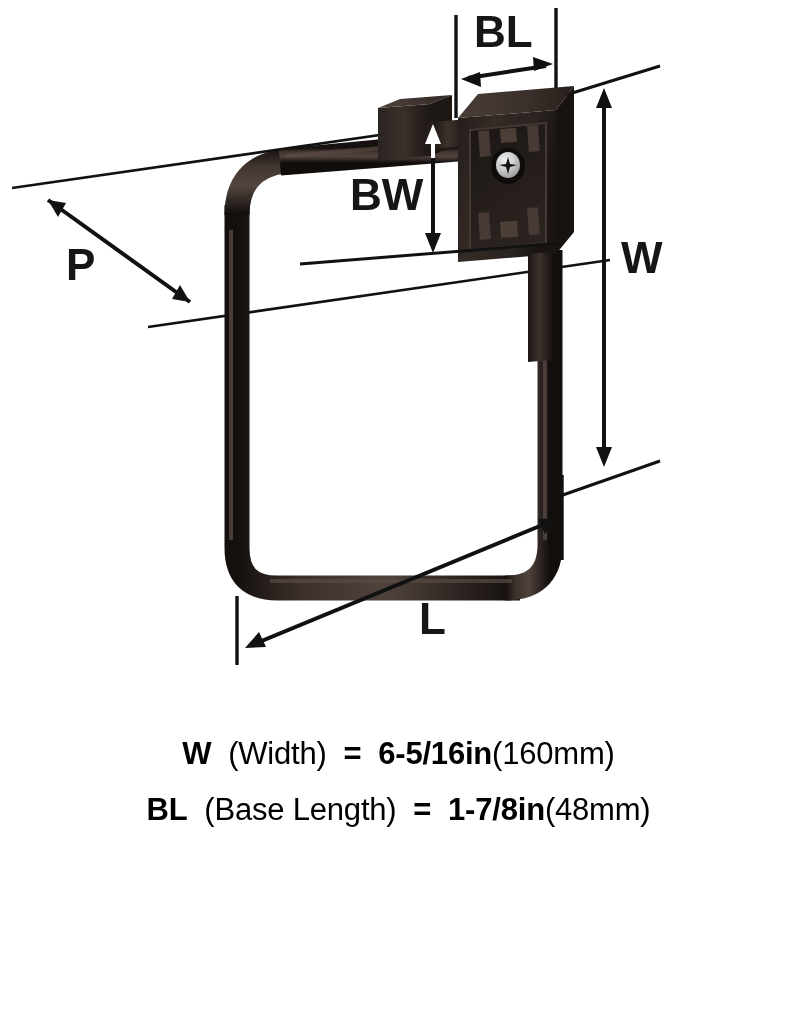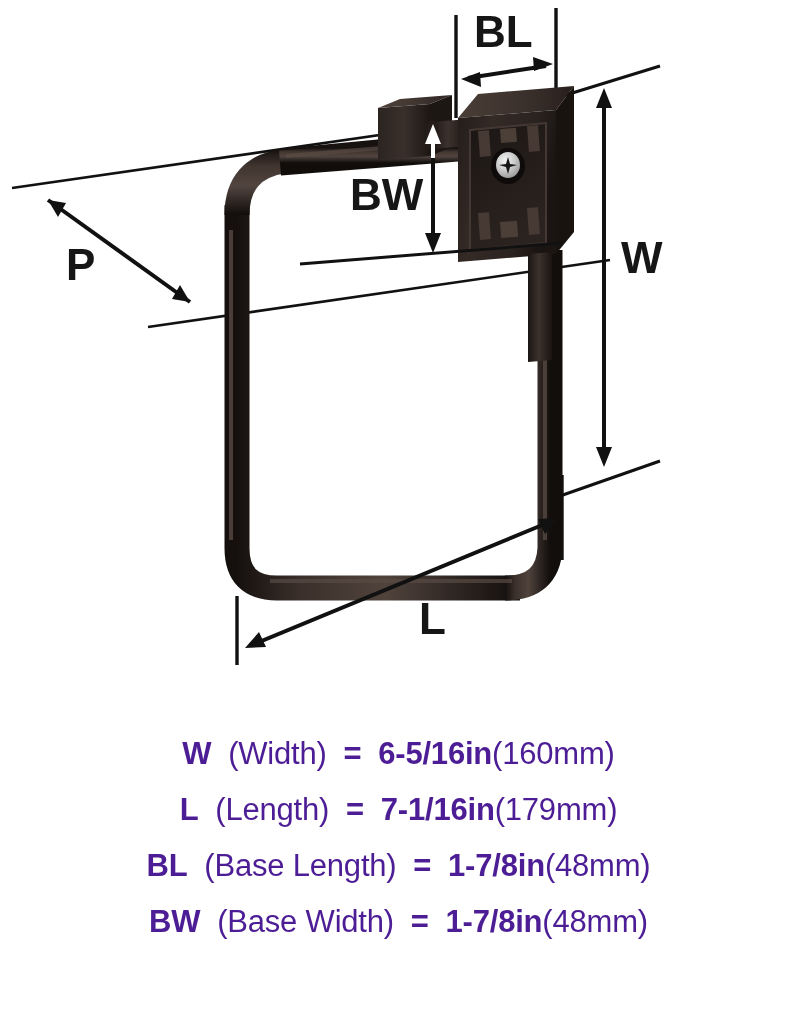--- a/index.html
+++ b/index.html
@@ -37,21 +37,21 @@
     display: flex;
     flex-direction: column;
     justify-content: flex-start;
     align-items: center;
   }
   .legend-row {
     width: 100%;
     text-align: center;
     font-size: 31px;
     line-height: 56px;
-    color: #4c1d95;
+    color: #000000;
     white-space: nowrap;
     letter-spacing: -0.2px;
   }
   .legend-row .sym {
     font-weight: bold;
   }
   .legend-row .nm {
     font-weight: normal;
   }
   .legend-row .eq {
@@ -257,32 +257,20 @@
   </div>
 
   <div id="legend">
     <div class="legend-row">
       <span class="sym">W</span>
       <span>&nbsp;</span><span class="nm">(Width)</span>
       <span>&nbsp;</span><span class="eq">=</span>
       <span>&nbsp;</span><span class="val">6-5/16in</span><span class="mm">(160mm)</span>
     </div>
     <div class="legend-row">
-      <span class="sym">L</span>
-      <span>&nbsp;</span><span class="nm">(Length)</span>
-      <span>&nbsp;</span><span class="eq">=</span>
-      <span>&nbsp;</span><span class="val">7-1/16in</span><span class="mm">(179mm)</span>
-    </div>
-    <div class="legend-row">
       <span class="sym">BL</span>
       <span>&nbsp;</span><span class="nm">(Base Length)</span>
       <span>&nbsp;</span><span class="eq">=</span>
       <span>&nbsp;</span><span class="val">1-7/8in</span><span class="mm">(48mm)</span>
     </div>
-    <div class="legend-row">
-      <span class="sym">BW</span>
-      <span>&nbsp;</span><span class="nm">(Base Width)</span>
-      <span>&nbsp;</span><span class="eq">=</span>
-      <span>&nbsp;</span><span class="val">1-7/8in</span><span class="mm">(48mm)</span>
-    </div>
   </div>
 
 </div>
 
 </body></html>

